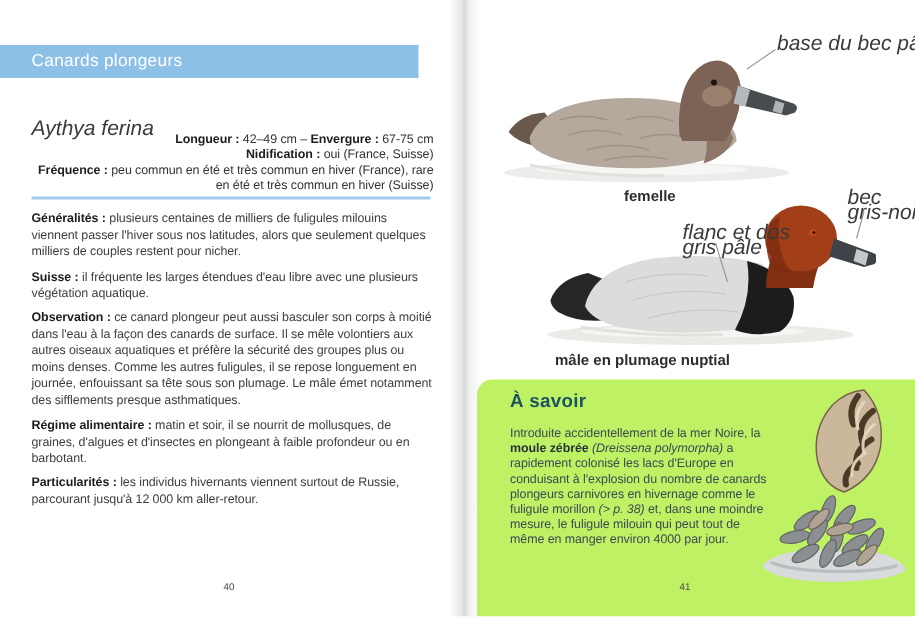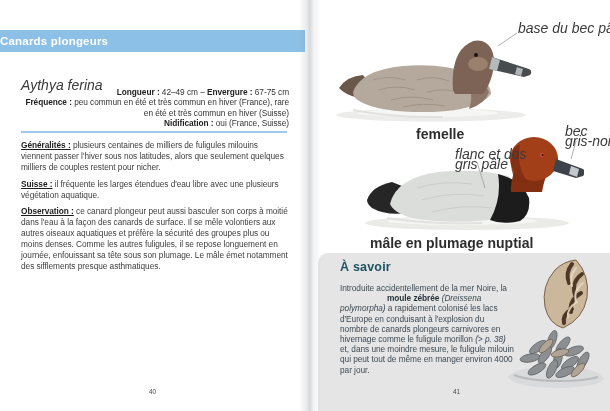--- a/index.html
+++ b/index.html
@@ -12,94 +12,96 @@
   .page{position:absolute;top:0;height:411px;background:#fff;}
   #left-page{left:0;width:305px;}
   #right-page{left:305px;width:305px;}
   .spine{
     position:absolute;left:299px;top:0;width:22px;height:411px;z-index:5;
     background:linear-gradient(90deg, rgba(120,125,130,0) 0%, rgba(120,125,130,0.18) 38%, rgba(120,125,130,0.30) 48%, rgba(120,125,130,0.10) 66%, rgba(120,125,130,0) 100%);
     pointer-events:none;
   }
   
   .banner{
-    position:absolute;left:0;top:30px;width:305px;height:22px;
-    background:#8cc0e6;color:#ffffff;font-weight:bold;font-size:11.5px;
-    line-height:22px;box-sizing:border-box;letter-spacing:.2px;
+    position:absolute;left:0;top:30px;width:279px;height:22px;
+    background:#8cc0e6;color:#ffffff;font-weight:normal;font-size:11.5px;
+    line-height:22px;padding-left:21px;box-sizing:border-box;letter-spacing:.2px;
   }
   .title{
     position:absolute;left:21px;top:56px;
     font-size:17.5px;font-weight:bold;color:#6db2de;letter-spacing:.2px;
   }
   .sci{position:absolute;left:21px;top:77px;font-size:14px;font-style:italic;color:#3a3a3a;}
   .meas{
     position:absolute;left:21px;top:87px;width:268px;
     font-size:8.3px;line-height:10.4px;color:#333;letter-spacing:-0.05px;text-align:right;
   }
   .meas b{color:#1e1e1e;}
   .rule{position:absolute;left:21px;top:131px;width:266px;height:1.5px;background:#9fcae9;}
   .bodytext{
     position:absolute;left:21px;top:140px;width:268px;
     font-size:8.3px;line-height:11px;color:#3e3e3e;letter-spacing:-0.05px;
     text-align:left;
   }
   .bodytext p{margin:0 0 5.5px 0;}
-  .bodytext b{color:#1c1c1c;text-decoration:underline;}
+  .bodytext b{color:#1c1c1c;}
   .pagenum{position:absolute;font-size:6.5px;color:#4a4a4a;z-index:6;}
   #pagenum-left{left:149px;top:388px;}
   #pagenum-right{left:453px;top:388px;}
   
   .illus{position:absolute;}
   .ann{
     position:absolute;font-size:14px;font-style:italic;color:#3a3a3a;
     line-height:9.6px;white-space:nowrap;z-index:4;
   }
   .cap{
-    position:absolute;font-size:14px;font-weight:bold;color:#2e2e2e;z-index:4;
+    position:absolute;font-size:10px;font-weight:bold;color:#2e2e2e;z-index:4;
   }
   #pointer-overlay{position:absolute;left:305px;top:0;width:305px;height:253px;z-index:3;}
   
   .savoir-box{
     position:absolute;left:318px;top:253px;width:292px;height:158px;
-    background:#e5e5e5;border-radius:10px 0 0 0;z-index:2;
+    background:#bef264;border-radius:10px 0 0 0;z-index:2;
   }
   .savoir-heading{
     position:absolute;left:22px;top:7px;
     font-size:12.5px;font-weight:bold;color:#1d5361;letter-spacing:.2px;
   }
   .savoir-text{
     position:absolute;left:22px;top:30px;width:174px;
     font-size:8.3px;line-height:10.2px;color:#3d4a53;letter-spacing:-0.05px;
   }
-  .savoir-text .seg-bold{font-weight:bold;color:#27333b;margin-left:47px;}
+  .savoir-text .seg-bold{font-weight:bold;color:#27333b;}
   .savoir-text .seg-italic{font-style:italic;}
 </style>
 </head>
 <body>
 
 <div class="page" id="left-page">
 
   <div class="banner">
     <span>Canards plongeurs</span>
   </div>
 
   <div class="sci">Aythya ferina</div>
 
   <div class="meas">
     <div><b>Longueur :</b><span> 42–49 cm – </span><b>Envergure :</b><span> 67-75 cm</span></div>
+    <div><b>Nidification :</b><span> oui (France, Suisse)</span></div>
     <div><b>Fréquence :</b><span> peu commun en été et très commun en hiver (France), rare en été et très commun en hiver (Suisse)</span></div>
-    <div><b>Nidification :</b><span> oui (France, Suisse)</span></div>
   </div>
 
   <div class="rule"></div>
 
   <div class="bodytext">
     <p><b>Généralités :</b><span> plusieurs centaines de milliers de fuligules milouins viennent passer l'hiver sous nos latitudes, alors que seulement quelques milliers de couples restent pour nicher.</span></p>
     <p><b>Suisse :</b><span> il fréquente les larges étendues d'eau libre avec une plusieurs végétation aquatique.</span></p>
     <p><b>Observation :</b><span> ce canard plongeur peut aussi basculer son corps à moitié dans l'eau à la façon des canards de surface. Il se mêle volontiers aux autres oiseaux aquatiques et préfère la sécurité des groupes plus ou moins denses. Comme les autres fuligules, il se repose longuement en journée, enfouissant sa tête sous son plumage. Le mâle émet notamment des sifflements presque asthmatiques.</span></p>
+    <p><b>Régime alimentaire :</b><span> matin et soir, il se nourrit de mollusques, de graines, d'algues et d'insectes en plongeant à faible profondeur ou en barbotant.</span></p>
+    <p><b>Particularités :</b><span> les individus hivernants viennent surtout de Russie, parcourant jusqu'à 12 000 km aller-retour.</span></p>
   </div>
 
   <div class="pagenum" id="pagenum-left">40</div>
 </div>
 
 <div class="page" id="right-page"></div>
 
 <svg class="illus" style="left:333px;top:30px;width:205px;height:95px;z-index:2" viewBox="0 0 205 95">
   <ellipse cx="98" cy="85" rx="95" ry="6.5" fill="#ececea"></ellipse>
   <ellipse cx="95" cy="83" rx="70" ry="4" fill="#f6f6f4"></ellipse>

